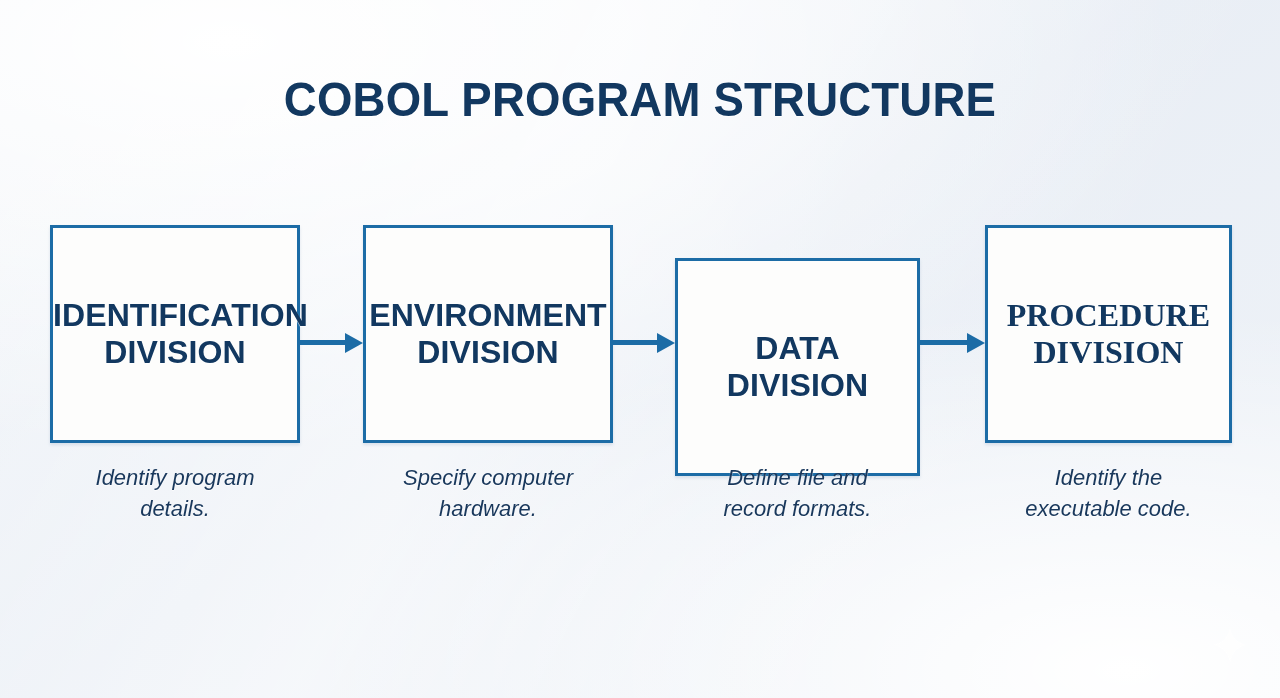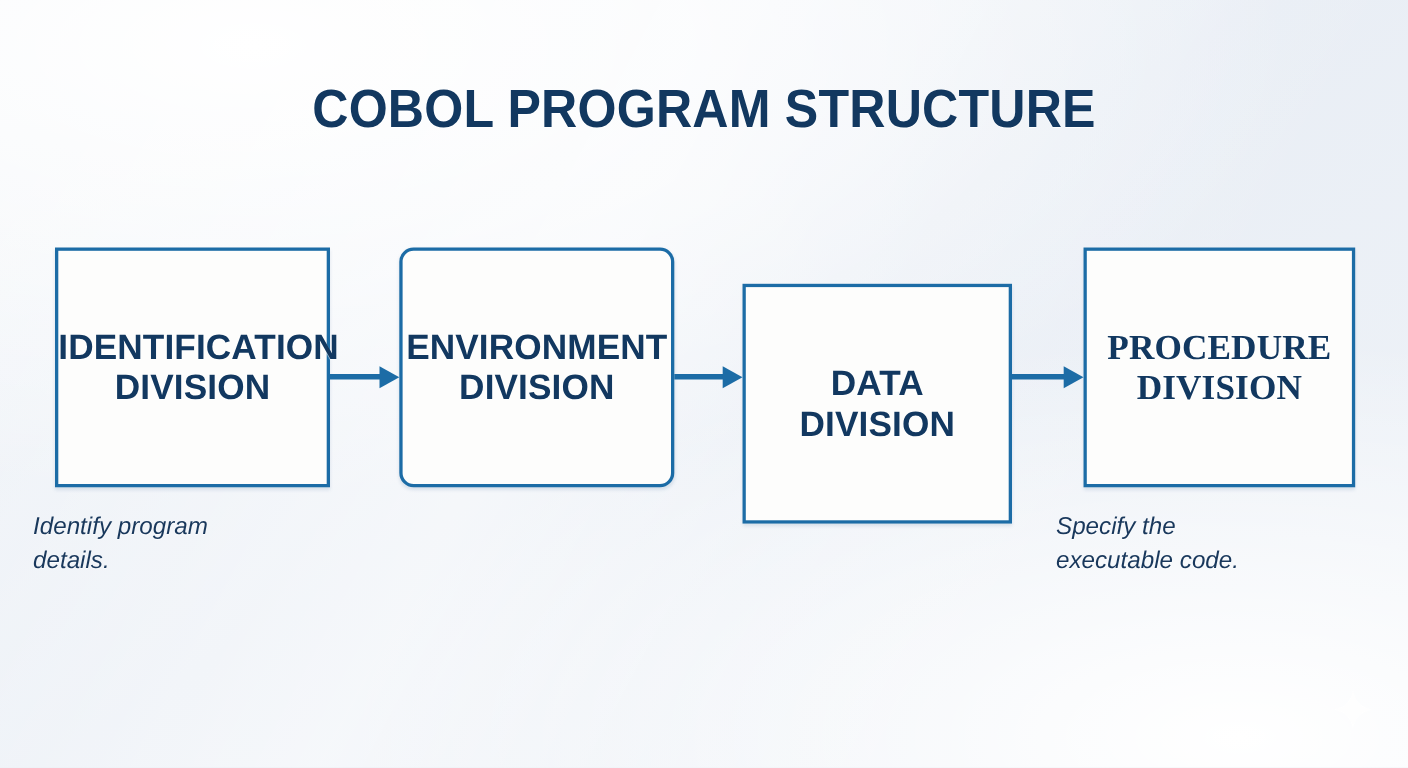--- a/index.html
+++ b/index.html
@@ -66,21 +66,21 @@
     position: absolute;
     top: 0;
     width: 250px;
     height: 218px;
     box-sizing: border-box;
     background: #fdfdfc;
     border: 3px solid #1c6ca6;
     box-shadow: 0 2px 3px rgba(30,80,130,0.13);
   }
   .node.n0 { left: 0px; }
-  .node.n1 { left: 313px; border-radius: 13px; }
+  .node.n1 { left: 313px; }
   .node.n2 { left: 625px; width: 245px; margin-top: 33px; }
   .node.n3 { left: 935px; width: 247px; font-family: Liberation Serif, serif; }
 
   .node-label {
     position: absolute;
     left: 0;
     right: 0;
     top: 50%;
     transform: translateY(-50%);
     text-align: center;
@@ -117,21 +117,21 @@
     top: 0;
     width: 0;
     height: 0;
     border-top: 10px solid transparent;
     border-bottom: 10px solid transparent;
     border-left: 18px solid #1c6ca6;
   }
 
   .caption {
     position: absolute;
-    text-align: left;
+    text-align: center;
     font-size: 22px;
     line-height: 31px;
     font-style: italic;
     font-weight: 400;
     color: #19385c;
     white-space: pre-line;
     text-shadow: 0 1px 1px rgba(255,255,255,0.8);
   }
   .caption.c0 { top: 462px; left: 30px;  width: 290px; }
   .caption.c1 { top: 462px; left: 343px; width: 290px; }
@@ -190,20 +190,24 @@
 
     <div class="arrow a2">
       <div class="shaft"></div>
       <div class="head"></div>
     </div>
 
   </div>
 
   <div class="caption c0">Identify program
 details.</div>
-  <div class="caption c3">Specify the
+  <div class="caption c1">Specify computer
+hardware.</div>
+  <div class="caption c2">Define file and
+record formats.</div>
+  <div class="caption c3">Identify the
 executable code.</div>
 
   <svg id="sparkle" viewBox="0 0 36 36">
     <path d="M18 1 C19.6 10.3 25.7 16.4 35 18 C25.7 19.6 19.6 25.7 18 35 C16.4 25.7 10.3 19.6 1 18 C10.3 16.4 16.4 10.3 18 1 Z" fill="#ffffff"></path>
   </svg>
 
 </div>
 
 </body></html>

